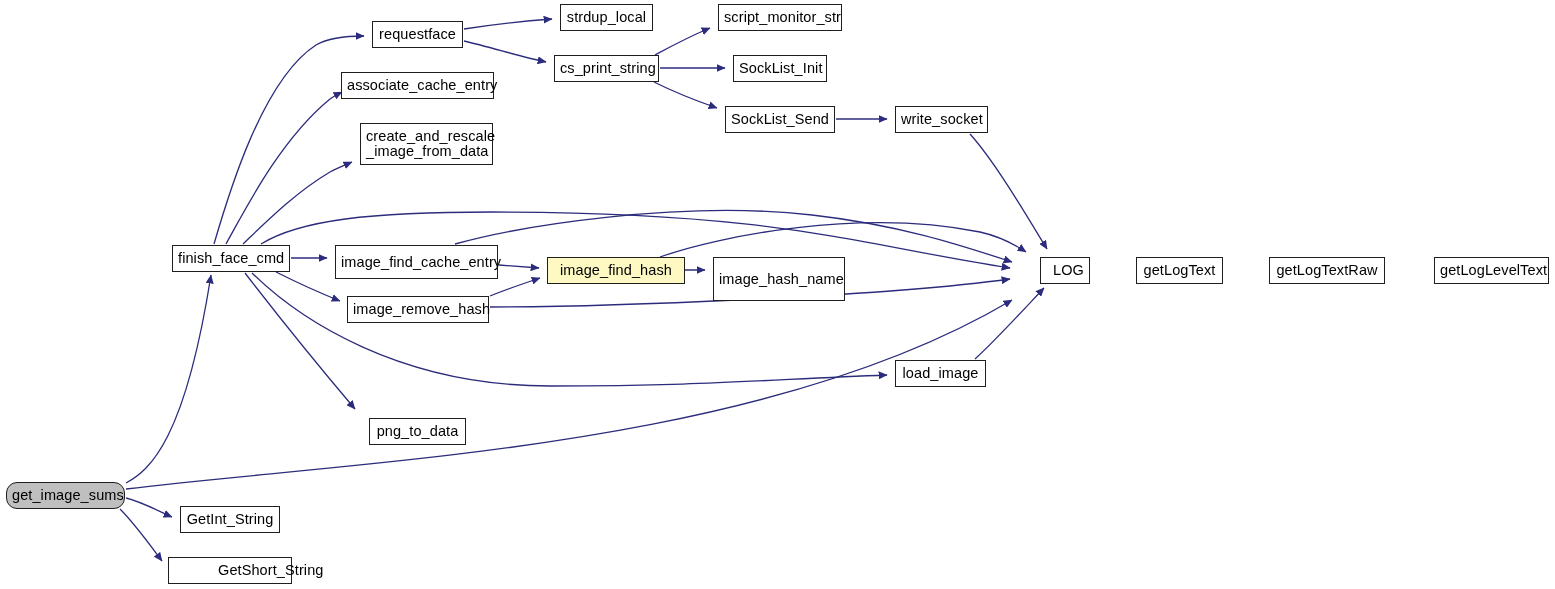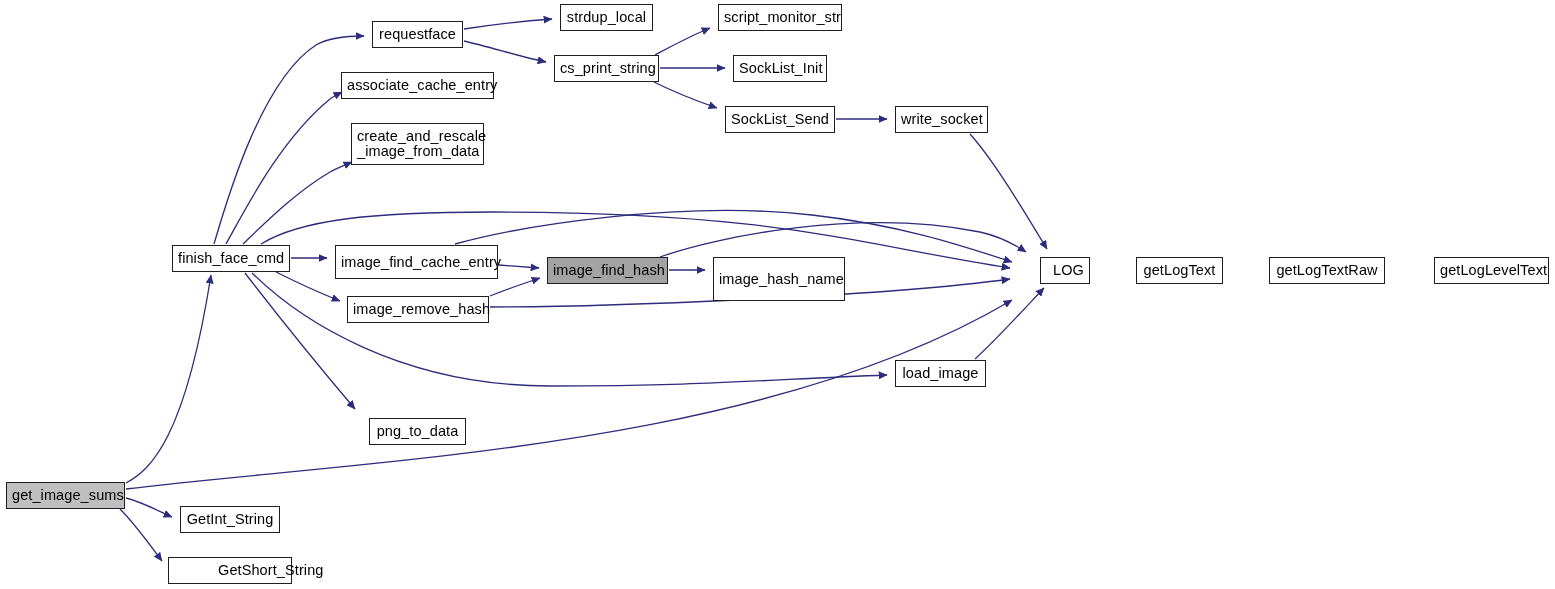--- a/index.html
+++ b/index.html
@@ -19,21 +19,21 @@
     border:1px solid #737373;
     display:flex;align-items:center;justify-content:center;
     text-align:center;
     color:#000000;
     font-size:14.5px;
     line-height:15px;
     letter-spacing:0.1px;
     white-space:pre-line;
     z-index:2;
   }
-  .node.root{background:#bfbfbf;}
+  .node.root{background:#bfbfbf;border-radius:11px;}
   .node .lbl{display:block;width:100%;padding:0 5px;box-sizing:border-box;}
 </style>
 </head>
 <body>
 
 <div id="graph">
 
   <svg id="edge-layer" viewBox="0 0 1555 589" preserveAspectRatio="none">
     <defs>
       <marker id="ah" markerWidth="9" markerHeight="8" refX="8.4" refY="4" orient="auto" markerUnits="userSpaceOnUse">
@@ -70,28 +70,28 @@
       </g>
   </svg>
 
   <div id="nodes">
       <div class="node root" style="left: 6px; top: 482px; width: 119px; height: 27px; border-color: rgb(31, 31, 31); background: rgb(191, 191, 191); color: rgb(0, 0, 0);"><span class="lbl">get_image_sums</span></div>
       <div class="node" style="left: 180px; top: 506px; width: 100px; height: 27px; border-color: rgb(31, 31, 31); background: rgb(255, 255, 255); color: rgb(0, 0, 0);"><span class="lbl">GetInt_String</span></div>
       <div class="node" style="left: 168px; top: 557px; width: 124px; height: 27px; border-color: rgb(31, 31, 31); background: rgb(255, 255, 255); color: rgb(0, 0, 0); padding-left: 44px;"><span class="lbl">GetShort_String</span></div>
       <div class="node" style="left: 172px; top: 245px; width: 118px; height: 27px; border-color: rgb(31, 31, 31); background: rgb(255, 255, 255); color: rgb(0, 0, 0);"><span class="lbl">finish_face_cmd</span></div>
       <div class="node" style="left: 372px; top: 21px; width: 91px; height: 27px; border-color: rgb(31, 31, 31); background: rgb(255, 255, 255); color: rgb(0, 0, 0);"><span class="lbl">requestface</span></div>
       <div class="node" style="left: 341px; top: 72px; width: 153px; height: 27px; border-color: rgb(31, 31, 31); background: rgb(255, 255, 255); color: rgb(0, 0, 0);"><span class="lbl">associate_cache_entry</span></div>
-      <div class="node" style="left: 351px; top: 123px; width: 133px; height: 42px; border-color: rgb(31, 31, 31); background: rgb(255, 255, 255); color: rgb(0, 0, 0);"><span class="lbl">create_and_rescale
+      <div class="node" style="left: 360px; top: 123px; width: 133px; height: 42px; border-color: rgb(31, 31, 31); background: rgb(255, 255, 255); color: rgb(0, 0, 0);"><span class="lbl">create_and_rescale
 _image_from_data</span></div>
       <div class="node" style="left: 335px; top: 245px; width: 163px; height: 34px; border-color: rgb(31, 31, 31); background: rgb(255, 255, 255); color: rgb(0, 0, 0);"><span class="lbl">image_find_cache_entry</span></div>
       <div class="node" style="left: 347px; top: 296px; width: 142px; height: 27px; border-color: rgb(31, 31, 31); background: rgb(255, 255, 255); color: rgb(0, 0, 0);"><span class="lbl">image_remove_hash</span></div>
       <div class="node" style="left: 369px; top: 418px; width: 97px; height: 27px; border-color: rgb(31, 31, 31); background: rgb(255, 255, 255); color: rgb(0, 0, 0);"><span class="lbl">png_to_data</span></div>
       <div class="node" style="left: 560px; top: 4px; width: 93px; height: 27px; border-color: rgb(31, 31, 31); background: rgb(255, 255, 255); color: rgb(0, 0, 0);"><span class="lbl">strdup_local</span></div>
       <div class="node" style="left: 554px; top: 55px; width: 105px; height: 27px; border-color: rgb(31, 31, 31); background: rgb(255, 255, 255); color: rgb(0, 0, 0);"><span class="lbl">cs_print_string</span></div>
-      <div class="node" style="left: 547px; top: 257px; width: 121px; height: 27px; border-color: rgb(31, 31, 31); background: #a3a3a3; color: rgb(0, 0, 0); justify-content: flex-end;"><span class="lbl">image_find_hash</span></div>
+      <div class="node" style="left: 547px; top: 257px; width: 138px; height: 27px; border-color: rgb(31, 31, 31); background: #fef9c3; color: rgb(0, 0, 0); justify-content: flex-end;"><span class="lbl">image_find_hash</span></div>
       <div class="node" style="left: 718px; top: 4px; width: 124px; height: 27px; border-color: rgb(31, 31, 31); background: rgb(255, 255, 255); color: rgb(0, 0, 0);"><span class="lbl">script_monitor_str</span></div>
       <div class="node" style="left: 733px; top: 55px; width: 94px; height: 27px; border-color: rgb(31, 31, 31); background: rgb(255, 255, 255); color: rgb(0, 0, 0);"><span class="lbl">SockList_Init</span></div>
       <div class="node" style="left: 725px; top: 106px; width: 110px; height: 27px; border-color: rgb(31, 31, 31); background: rgb(255, 255, 255); color: rgb(0, 0, 0);"><span class="lbl">SockList_Send</span></div>
       <div class="node" style="left: 713px; top: 257px; width: 132px; height: 44px; border-color: rgb(31, 31, 31); background: rgb(255, 255, 255); color: rgb(0, 0, 0);"><span class="lbl">image_hash_name</span></div>
       <div class="node" style="left: 895px; top: 106px; width: 93px; height: 27px; border-color: rgb(31, 31, 31); background: rgb(255, 255, 255); color: rgb(0, 0, 0);"><span class="lbl">write_socket</span></div>
       <div class="node" style="left: 895px; top: 360px; width: 91px; height: 27px; border-color: rgb(31, 31, 31); background: rgb(255, 255, 255); color: rgb(0, 0, 0);"><span class="lbl">load_image</span></div>
       <div class="node" style="left: 1040px; top: 257px; width: 50px; height: 27px; border-color: rgb(31, 31, 31); background: rgb(255, 255, 255); color: rgb(0, 0, 0); text-align: right;"><span class="lbl">LOG</span></div>
       <div class="node" style="left: 1136px; top: 257px; width: 87px; height: 27px; border-color: rgb(31, 31, 31); background: rgb(255, 255, 255); color: rgb(0, 0, 0);"><span class="lbl">getLogText</span></div>
       <div class="node" style="left: 1269px; top: 257px; width: 116px; height: 27px; border-color: rgb(31, 31, 31); background: rgb(255, 255, 255); color: rgb(0, 0, 0);"><span class="lbl">getLogTextRaw</span></div>
       <div class="node" style="left: 1434px; top: 257px; width: 115px; height: 27px; border-color: rgb(31, 31, 31); background: rgb(255, 255, 255); color: rgb(0, 0, 0);"><span class="lbl">getLogLevelText</span></div>

